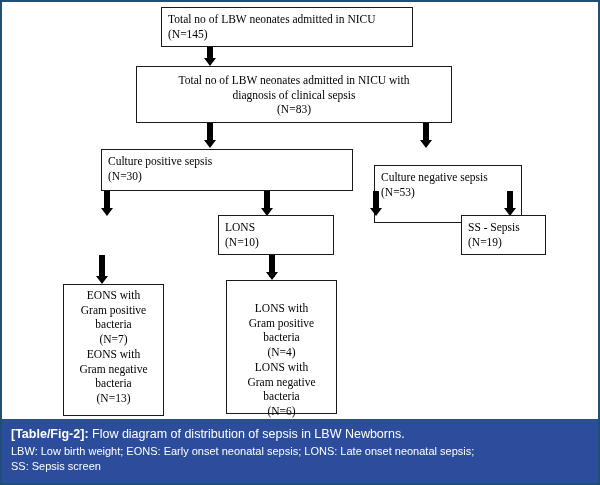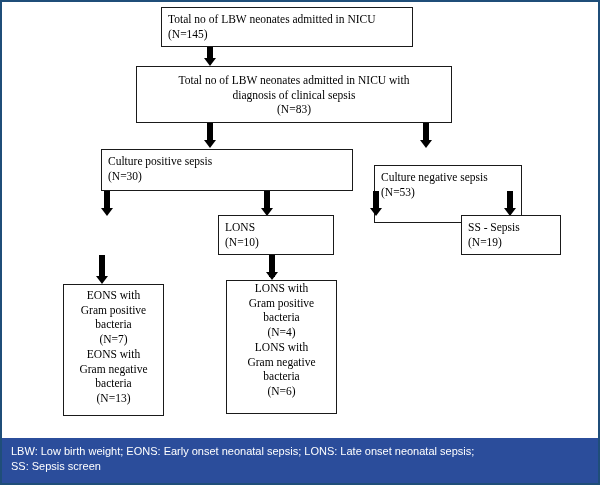--- a/index.html
+++ b/index.html
@@ -142,52 +142,53 @@
     <div class="conn">
       <div class="stem" style="left:505px; top:189px; width:6px; height:20px;"></div>
       <div class="head" style="left:502px; top:206px;"></div>
     </div>
 
 
     <div class="node left" style="left:216px; top:213px; width:116px; height:40px;">LONS
 (N=10)</div>
 
 
-    <div class="node left" style="left:459px; top:213px; width:100px; height:40px;">SS - Sepsis
+    <div class="node left" style="left:459px; top:213px; width:85px; height:40px;">SS - Sepsis
 (N=19)</div>
 
     <div class="conn">
       <div class="stem" style="left:97px; top:253px; width:6px; height:24px;"></div>
       <div class="head" style="left:94px; top:274px;"></div>
     </div>
     <div class="conn">
       <div class="stem" style="left:267px; top:253px; width:6px; height:22px;"></div>
       <div class="head" style="left:264px; top:270px;"></div>
     </div>
 
     <div class="node center" style="left:61px; top:282px; width:101px; height:132px; padding-top:3px;">EONS with
 Gram positive
 bacteria
 (N=7)
 EONS with
 Gram negative
 bacteria
 (N=13)</div>
 
-    <div class="node center" style="left:224px; top:278px; width:111px; height:134px; padding-top:0;">LONS with
+    <div class="node center" style="left:224px; top:278px; width:111px; height:134px; padding-top:20px;">LONS with
 Gram positive
 bacteria
 (N=4)
 LONS with
 Gram negative
 bacteria
 (N=6)</div>
 
   </div>
 
   <div id="caption">
+    <div id="caption-title"><span class="tag">[Table/Fig-2]:</span><span> Flow diagram of distribution of sepsis in LBW Newborns.</span></div>
     <div id="caption-abbrev">
       <span class="cap-line">LBW: Low birth weight; EONS: Early onset neonatal sepsis; LONS: Late onset neonatal sepsis;</span>
       <span class="cap-line">SS: Sepsis screen</span>
     </div>
   </div>
 
 </div>
 
 </body></html>

